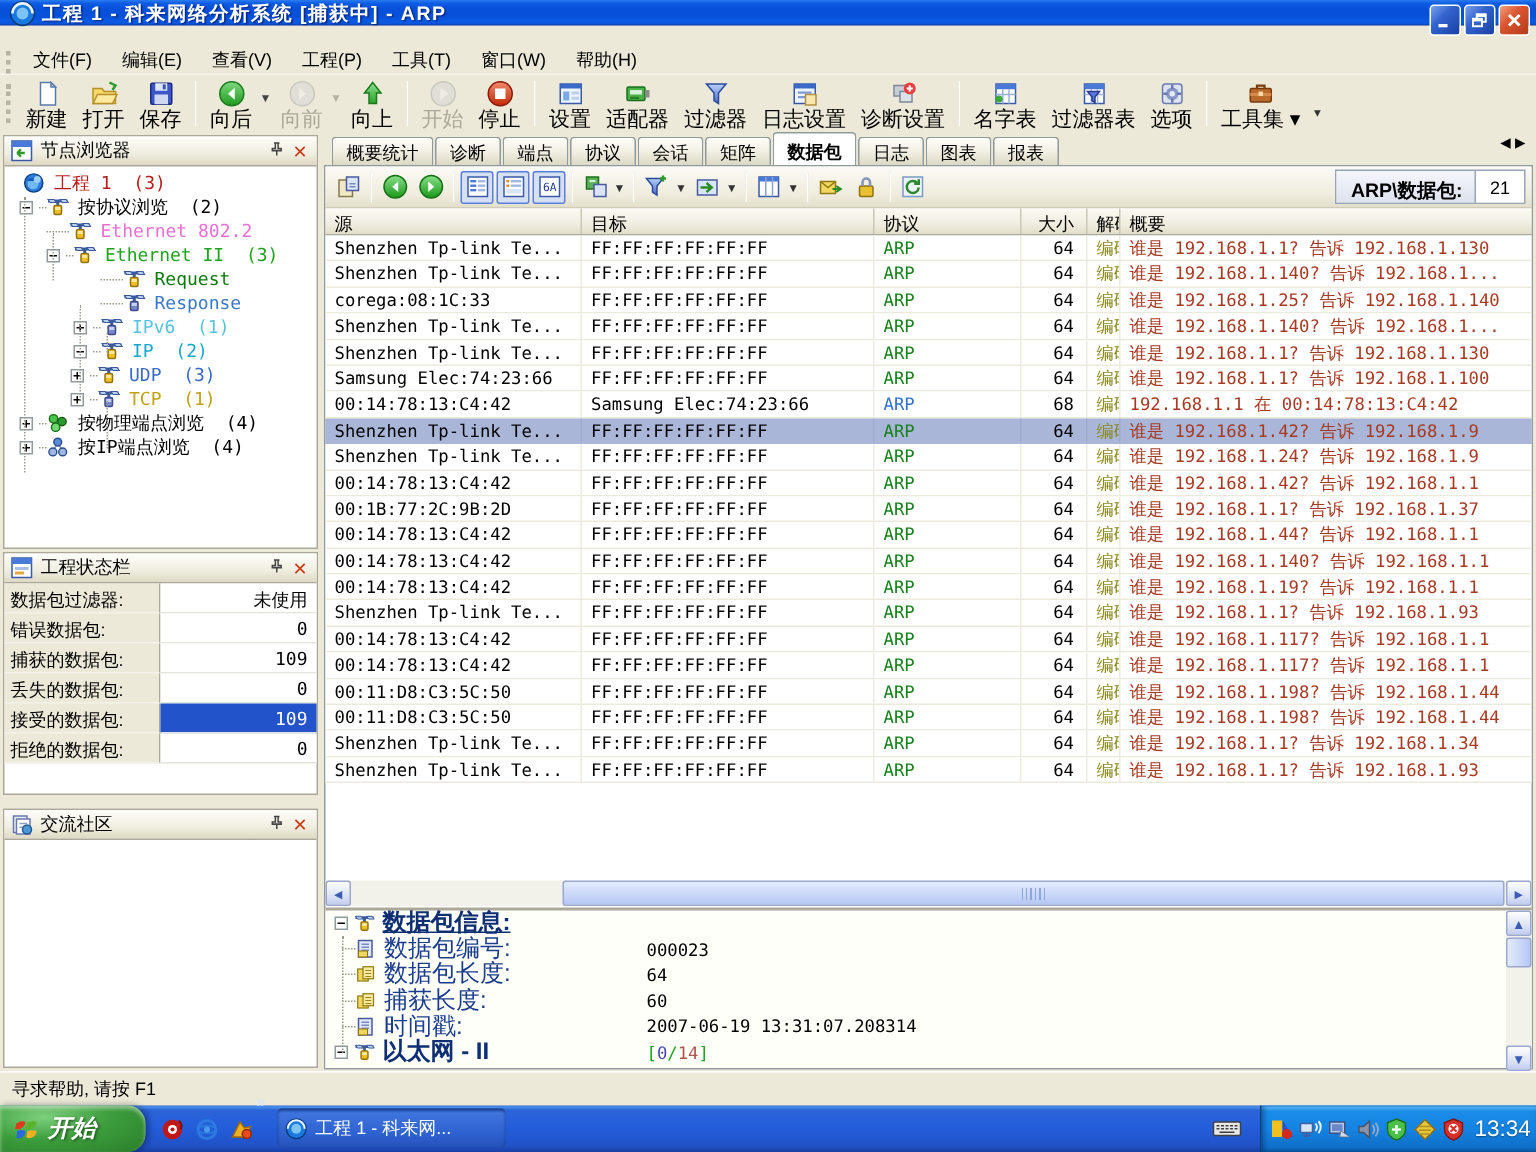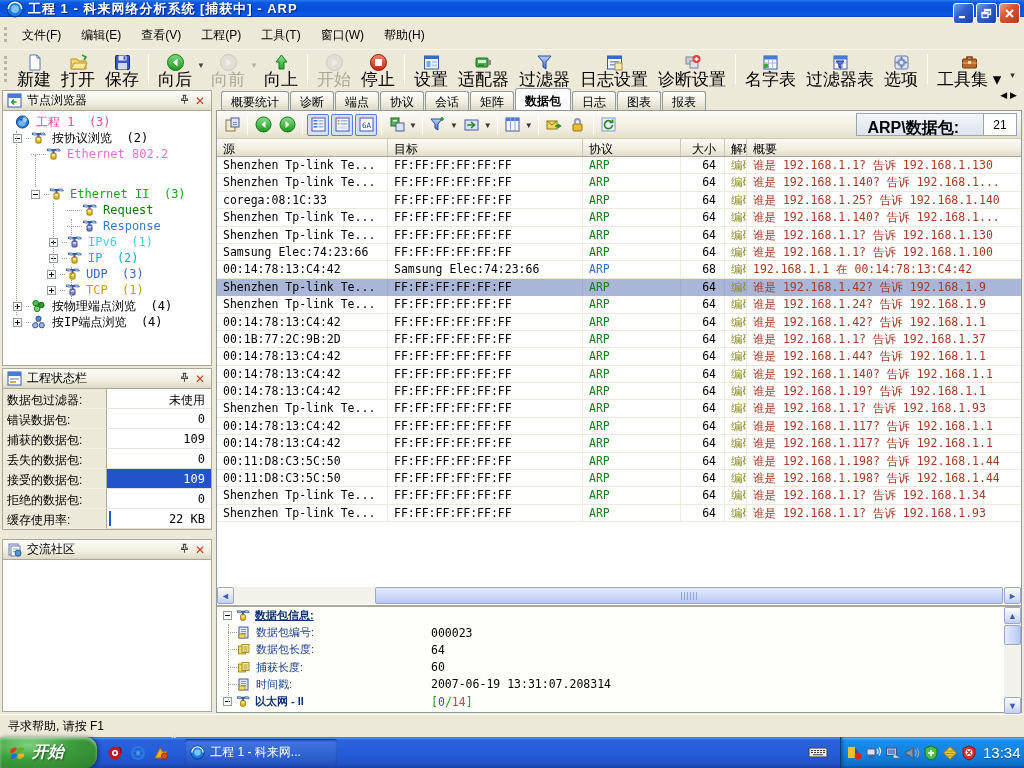--- a/index.html
+++ b/index.html
@@ -15,32 +15,32 @@
   .titlebar .title { color:#fff; font-weight:bold; font-size:13px; letter-spacing:1px; text-shadow:1px 1px 1px #00237a; white-space:nowrap; }
   .winbtns { position:absolute; right:4px; top:3px; display:flex; gap:2px; }
   .winbtn { width:21px; height:21px; border-radius:3px; border:1px solid #fff;
     background:linear-gradient(135deg,#7ba1ee 0%,#3263cd 40%,#1941a5 100%); color:#fff;
     display:flex; align-items:center; justify-content:center; }
   .winbtn.close { background:linear-gradient(135deg,#f0a080 0%,#dc5530 40%,#b33b1a 100%); }
   .winbtn svg { width:13px; height:13px; }
 
   
   .menubar { position:absolute; left:0; top:27px; width:1024px; height:23px; background:#ece9d8;
-    display:flex; align-items:flex-start; border-bottom:1px solid #f6f4ec; }
+    display:flex; align-items:flex-end; border-bottom:1px solid #f6f4ec; }
   .grip { width:3px; height:70%; margin:0 5px 0 4px; border-left:3px dotted #b8b4a2; }
   .menuitem { padding:3px 10px; font-size:12px; white-space:nowrap; }
 
   
   .toolbar { position:absolute; left:0; top:50px; width:1024px; height:38px; background:#ece9d8;
     display:flex; align-items:center; }
   .tbtn { display:flex; flex-direction:column; align-items:center; justify-content:center;
     padding:1px 4px; margin:0 1px; white-space:nowrap; }
   .tbtn .ticon { width:20px; height:19px; display:flex; align-items:center; justify-content:center; }
   .tbtn .ticon svg { width:19px; height:19px; }
-  .tbtn .tlabel { font-size:17px; line-height:13px; margin-top:1px; }
+  .tbtn .tlabel { font-size:14px; line-height:13px; margin-top:1px; }
   .tbtn.disabled .tlabel { color:#aca899; }
   .tbtn.disabled .ticon { filter:grayscale(1) opacity(.45); }
   .tbtn-wrap { display:flex; align-items:flex-start; }
   .tb-drop { width:9px; margin-top:9px; font-size:8px; color:#444; }
   .tb-drop.disabled { color:#b8b4a2; }
   .tsep { width:1px; height:30px; background:#c9c5b2; border-right:1px solid #fff; margin:0 4px; }
   .tb-overflow { margin:12px 0 0 4px; font-size:9px; color:#333; }
 
   
   .leftcol { position:absolute; left:2px; top:90px; width:210px; height:622px; }
@@ -91,22 +91,22 @@
   
   .vtoolbar { position:absolute; left:0; top:0; width:804px; height:28px;
     background:linear-gradient(180deg,#fbfaf6 0%,#efecdd 70%,#e3dfcc 100%);
     border-bottom:1px solid #cfccba; display:flex; align-items:center; padding:0 3px; }
   .vbtn { width:22px; height:22px; display:flex; align-items:center; justify-content:center; margin:0 1px; border-radius:2px; }
   .vbtn svg { width:17px; height:17px; }
   .vbtn.pressed { background:#d6e0f5; border:1px solid #5a7edc; }
   .vbtn-drop { font-size:8px; color:#333; margin:2px 2px 0 0; }
   .vsep { width:1px; height:20px; background:#cac6b4; border-right:1px solid #fff; margin:0 3px; }
   .counter { position:absolute; right:4px; top:2px; height:23px; display:flex; border:1px solid #98a4b8; }
-  .counter .clabel { background:linear-gradient(180deg,#f4f6fb 0%,#dde2ee 100%); font-weight:bold; font-size:16px;
-    padding:4px 24px 0 10px; border-right:1px solid #98a4b8; white-space:nowrap; }
+  .counter .clabel { background:linear-gradient(180deg,#f4f6fb 0%,#dde2ee 100%); font-weight:bold; font-size:13px;
+    padding:4px 8px 0 10px; border-right:1px solid #98a4b8; white-space:nowrap; }
   .counter .cval { background:#fff; width:32px; text-align:center; padding-top:4px; font-size:12px; }
 
   
   .ptable { position:absolute; left:0; top:28px; width:804px; }
   .phead { display:flex; height:18px; background:linear-gradient(180deg,#fbfaf4 0%,#f0eee0 60%,#e2deca 100%);
     border-bottom:1px solid #aca899; }
   .phead .hc { padding:2px 4px 0 6px; font-size:12px; border-right:1px solid #cac7b5; white-space:nowrap; overflow:hidden; }
   .prow { display:flex; height:17.4px; border-bottom:1px solid #eceadb; background:#fff; }
   .prow.sel { background:#aab6d8; border-bottom:1px solid #aab6d8; }
   .prow .pc { padding:1px 4px 0 6px; font-size:12px; border-right:1px solid #ececdf; white-space:nowrap; overflow:hidden;
@@ -128,21 +128,21 @@
   .hthumb .hgrip { position:absolute; left:50%; top:4px; width:16px; height:8px; margin-left:-8px;
     background:repeating-linear-gradient(90deg,#8fa6dd 0 1px,transparent 1px 3px); }
 
   
   .detail { position:absolute; left:0; top:494px; width:804px; height:107px; background:#fffffa; border-top:2px solid #aca899; }
   .drow { height:17.2px; display:flex; align-items:center; white-space:nowrap; }
   .drow .dexp { width:9px; height:9px; border:1px solid #919b9c; background:#fff; flex:none; margin:0 4px 0 6px;
     position:relative; }
   .drow .dexp::before { content:""; position:absolute; left:1px; right:1px; top:3px; height:1px; background:#000; }
   .drow .dicon { width:14px; height:13px; margin-right:5px; flex:none; }
-  .drow .dlabel { font-size:11px; color:#1a3c8c; }
+  .drow .dlabel { font-size:16px; color:#1a3c8c; }
   .drow.section .dlabel { font-weight:bold; color:#0e2f73; text-decoration:underline; }
   .drow.section.nounder .dlabel { text-decoration:none; }
   .drow .dvalue { position:absolute; left:214px; font-size:12px; color:#000;
     font-family:"DejaVu Sans Mono","Liberation Mono",monospace; font-size:11.5px; }
   .drow { position:relative; }
   .vscroll { position:absolute; right:0; top:0; width:17px; height:107px; background:#f2f1ea; }
   .vscroll .sbtn { width:17px; height:17px; }
   .vscroll .vthumb { position:absolute; left:0; top:18px; width:17px; height:20px; border:1px solid #9aa8d0; border-radius:2px;
     background:linear-gradient(90deg,#e3ebfd,#c8d6f8 60%,#b4c6f2); }
   .vscroll .down { position:absolute; bottom:0; }
@@ -514,21 +514,21 @@
       <div class="tree" id="node-tree">
           <div class="trow" style="padding-left: 12px;">
             <span class="ticon16" style="display: inline-block; width: 15px; height: 14px;">
               <svg viewBox="0 0 15 15" style="width: 100%; height: 100%; display: block;">
                 <circle cx="7.5" cy="7.5" r="6.5" fill="#2a7ae0" stroke="#0a3c80"></circle>
                 <circle cx="7" cy="8" r="4" fill="#70b8f0"></circle>
                 <path d="M2 6 a6.5 5 0 0 1 11 0" fill="#1a5ac0"></path>
                 <circle cx="10" cy="5" r="2.5" fill="#9ad0f8"></circle>
               </svg>
             </span>
-            <span class="tlab" style="color: #ec4899;">工程 1  (3)</span>
+            <span class="tlab" style="color: #b91c1c;">工程 1  (3)</span>
           </div>
           <div class="trow" style="padding-left: 10px;">
             <span class="texp"></span>
             <span class="tstub" style="width: 5px;"></span>
             <span class="ticon16" style="display: inline-block; width: 15px; height: 14px;">
               <svg viewBox="0 0 15 14" style="width: 100%; height: 100%; display: block;">
                 <path d="M1 3 h13 M7.5 3 v4" stroke="#3a5a9a" stroke-width="2"></path>
                 <path d="M1 2 h4 l1.5 2 h-4 z M9 2 h4 l1.5 2 h-4 z" fill="#b8d0f0" stroke="#3a5a9a" stroke-width=".7"></path>
                 <rect x="5" y="6" width="5" height="6" rx="1" fill="#f0c020" stroke="#907010"></rect>
                 <rect x="5.8" y="7" width="3.4" height="2" fill="#f8e8a0"></rect>
@@ -541,21 +541,21 @@
             <span class="ticon16" style="display: inline-block; width: 15px; height: 14px;">
               <svg viewBox="0 0 15 14" style="width: 100%; height: 100%; display: block;">
                 <path d="M1 3 h13 M7.5 3 v4" stroke="#3a5a9a" stroke-width="2"></path>
                 <path d="M1 2 h4 l1.5 2 h-4 z M9 2 h4 l1.5 2 h-4 z" fill="#b8d0f0" stroke="#3a5a9a" stroke-width=".7"></path>
                 <rect x="5" y="6" width="5" height="6" rx="1" fill="#f0c020" stroke="#907010"></rect>
                 <rect x="5.8" y="7" width="3.4" height="2" fill="#f8e8a0"></rect>
               </svg>
             </span>
             <span class="tlab" style="color: rgb(233, 111, 212); text-align: right;">Ethernet 802.2</span>
           </div>
-          <div class="trow" style="padding-left: 28px; margin-top: 24px;">
+          <div class="trow" style="padding-left: 28px;">
             <span class="texp"></span>
             <span class="tstub" style="width: 5px;"></span>
             <span class="ticon16" style="display: inline-block; width: 15px; height: 14px;">
               <svg viewBox="0 0 15 14" style="width: 100%; height: 100%; display: block;">
                 <path d="M1 3 h13 M7.5 3 v4" stroke="#3a5a9a" stroke-width="2"></path>
                 <path d="M1 2 h4 l1.5 2 h-4 z M9 2 h4 l1.5 2 h-4 z" fill="#b8d0f0" stroke="#3a5a9a" stroke-width=".7"></path>
                 <rect x="5" y="6" width="5" height="6" rx="1" fill="#f0c020" stroke="#907010"></rect>
                 <rect x="5.8" y="7" width="3.4" height="2" fill="#f8e8a0"></rect>
               </svg>
             </span>
@@ -703,24 +703,20 @@
             <span class="slabel">丢失的数据包:</span>
             <span class="sval"><span>0</span></span>
           </div>
           <div class="srow">
             <span class="slabel">接受的数据包:</span>
             <span class="sval hl"><span>109</span></span>
           </div>
           <div class="srow">
             <span class="slabel">拒绝的数据包:</span>
             <span class="sval"><span>0</span></span>
-          </div>
-          <div class="srow">
-            <span class="slabel">缓存使用率:</span>
-            <span class="sval"><span class="minibar"></span><span>22 KB</span></span>
           </div>
         </div>
     </div>
 
     <div class="panel" style="top:449px; height:173px;">
       <div class="panel-header">
         <span class="phicon">
             <svg viewBox="0 0 15 15" style="width: 100%; height: 100%; display: block;">
               <rect x="2" y="2" width="9" height="11" fill="#e8eef8" stroke="#6a7ab0"></rect>
               <rect x="4" y="4" width="9" height="10" fill="#fff" stroke="#6a7ab0"></rect>

